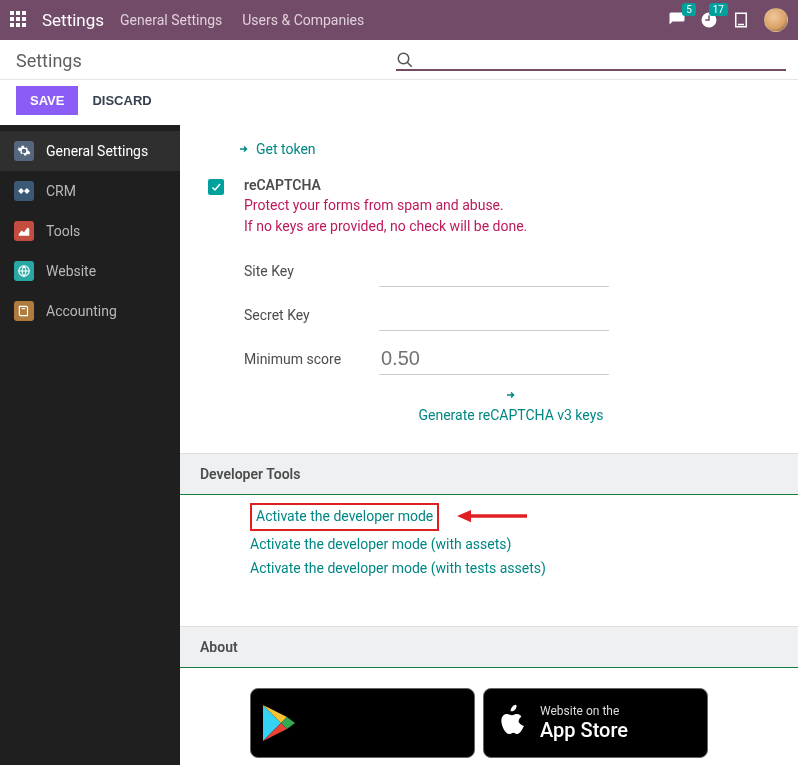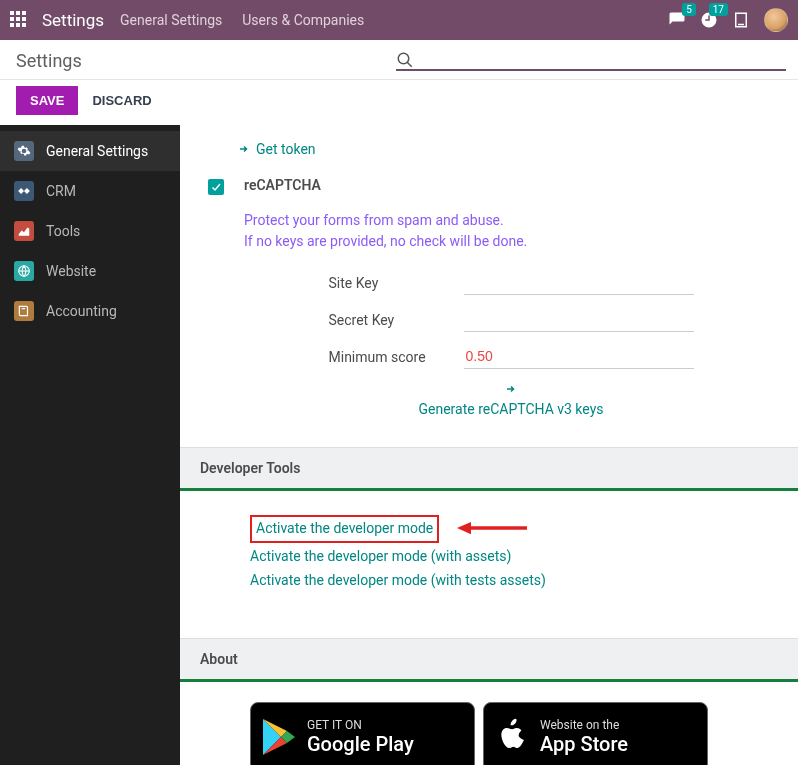--- a/index.html
+++ b/index.html
@@ -17,21 +17,21 @@
 .avatar { width: 24px; height: 24px; border-radius: 50%; background: radial-gradient(circle at 40% 35%, #f2c89a 0%, #d8a067 60%, #55463a 100%); margin-left: 14px; cursor: pointer; border:1px solid #fff3; }
 
 .subbar { display: flex; align-items: center; padding: 10px 12px 8px 16px; border-bottom: 1px solid #e5e5e5; }
 .subbar .title { font-size: 18px; color: #5f5f5f; }
 .subbar .search-wrap { margin-left: auto; width: 390px; display: flex; align-items: center; border-bottom: 2px solid #714B67; }
 .subbar input { flex: 1; border: none; outline: none; font-size: 14px; padding: 4px 2px; color: #555; }
 .subbar input::placeholder { color: #aaa; }
 .search-icon { width: 18px; height: 18px; stroke: #555; stroke-width: 2; fill: none; }
 
 .actionbar { padding: 6px 16px 10px 16px; display: flex; gap: 14px; align-items: center; }
-.btn-save { background: #a21caf; color: #fff; border: none; padding: 7px 14px; font-weight: 600; font-size: 13px; cursor: pointer; }
+.btn-save { background: #8b5cf6; color: #fff; border: none; padding: 7px 14px; font-weight: 600; font-size: 13px; cursor: pointer; }
 .btn-discard { background: none; border: none; color: #374151; font-weight: 600; font-size: 13px; cursor: pointer; }
 
 .layout { display: flex; height: 640px; }
 .sidebar { width: 180px; background: #1f1f1f; color: #ccc; padding-top: 6px; }
 .side-item { display: flex; align-items: center; gap: 12px; padding: 10px 14px; cursor: pointer; font-size: 14px; color: #b8b8b8; }
 .side-item.active { background: #2f2f2f; color: #fff; }
 .side-icon { width: 20px; height: 20px; border-radius: 3px; display:flex; align-items:center; justify-content:center; }
 .side-icon svg { width:14px; height:14px; fill:#fff; }
 .ic-gear { background: #55677d; }
 .ic-crm { background: #3b5874; }
@@ -46,30 +46,30 @@
 
 .get-token { display:flex; align-items:center; gap:6px; padding: 16px 0 20px 30px; }
 .tlink { color: #008784; cursor:pointer; }
 .arrow-icon { width:12px; height:12px; fill:#008784; }
 
 .setting-row { display:flex; gap: 18px; padding: 0 0 0 0; }
 .checkbox-wrap { width: 18px; padding-top: 2px; }
 .chk { width:16px; height:16px; background:#00A09D; border-radius:2px; display:flex; align-items:center; justify-content:center; cursor:pointer;}
 .chk svg { width:12px; height:12px; stroke:#fff; stroke-width:3; fill:none; }
 .setting-body { flex:1; }
-.setting-title { font-weight:600; color:#4c4c4c; margin-bottom:17px; }
-.muted { color:#8b5cf6; line-height:1.5; }
-
-.field-row { display:flex; align-items:center; margin-top:12px;justify-content:center; }
+.setting-title { font-weight:600; color:#4c4c4c; margin-bottom:2px; }
+.muted { color:#be185d; line-height:1.5; }
+
+.field-row { display:flex; align-items:center; margin-top:12px; }
 .field-label { width:135px; color:#4c4c4c; }
-.field-input { border:none; border-bottom:1px solid #ccc; width:230px; padding:4px 2px; font-size:14px; color:#ef4444; outline:none; }
-
-.section-header { background:#eef0f2; padding: 12px 20px; font-weight:600; color:#4c4c4c; margin-top: 30px; border-top:1px solid #ddd; border-bottom:3px solid #15803d;}
-
-.dev-links { padding: 24px 0 16px 70px; }
+.field-input { border:none; border-bottom:1px solid #ccc; width:230px; padding:4px 2px; font-size:20px; color:#737373; outline:none; }
+
+.section-header { background:#eef0f2; padding: 12px 20px; font-weight:600; color:#4c4c4c; margin-top: 30px; border-top:1px solid #ddd; border-bottom:1px solid #15803d;}
+
+.dev-links { padding: 8px 0 16px 70px; }
 .dev-links .tlink { display:block; line-height:1.7; width:fit-content; }
 .hl-box { border: 2px solid #e02020; padding: 0 4px; display:inline-block; margin-bottom:2px; }
 .arrow-anno { display:inline-block; vertical-align:middle; margin-left:14px; }
 .arrow-anno svg { width:70px; height:20px; }
 
 .about-body { padding: 20px 0 30px 70px; }
 .store-row { display:flex; gap:8px; margin-bottom:22px; }
 .store-btn { width:225px; height:70px; background:#000; border:1px solid #666; border-radius:8px; display:flex; align-items:center; color:#fff; padding:0 12px; cursor:pointer; gap:12px; }
 .store-btn .small { font-size:12px; color:#ddd; }
 .store-btn .big { font-size:20px; font-weight:500; }
@@ -241,24 +241,20 @@
     <div class="section-header">About</div>
     <div class="about-body">
       <div class="store-row">
         <div class="store-btn">
           <div class="gplay-tri"><svg viewBox="0 0 32 36">
                 <polygon points="0,0 0,36 18,18" fill="#34d3f6"></polygon>
                 <polygon points="0,0 24,12 18,18" fill="#f7c233"></polygon>
                 <polygon points="18,18 24,24 0,36" fill="#ea4335"></polygon>
                 <polygon points="18,18 24,12 32,18 24,24" fill="#34a853"></polygon>
               </svg></div>
-          <div>
-            <div class="small">GET IT ON</div>
-            <div class="big">Google Play</div>
-          </div>
         </div>
         <div class="store-btn">
           <div class="apple-logo"><svg viewBox="0 0 24 28">
                 <path d="M17 14c0-3 2-4 2-4-1-2-3-2-4-2s-2 1-3 1-2-1-4-1-4 2-4 5c0 4 3 10 6 10 1 0 2-1 3-1s2 1 3 1c2 0 4-4 5-6-3-1-4-3-4-3zM14 5c1-1 2-3 1-4-1 0-3 1-3 2-1 1-1 2-1 3 1 0 2 0 3-1z"></path>
               </svg></div>
           <div>
             <div class="small">Website on the</div>
             <div class="big">App Store</div>
           </div>
         </div>

